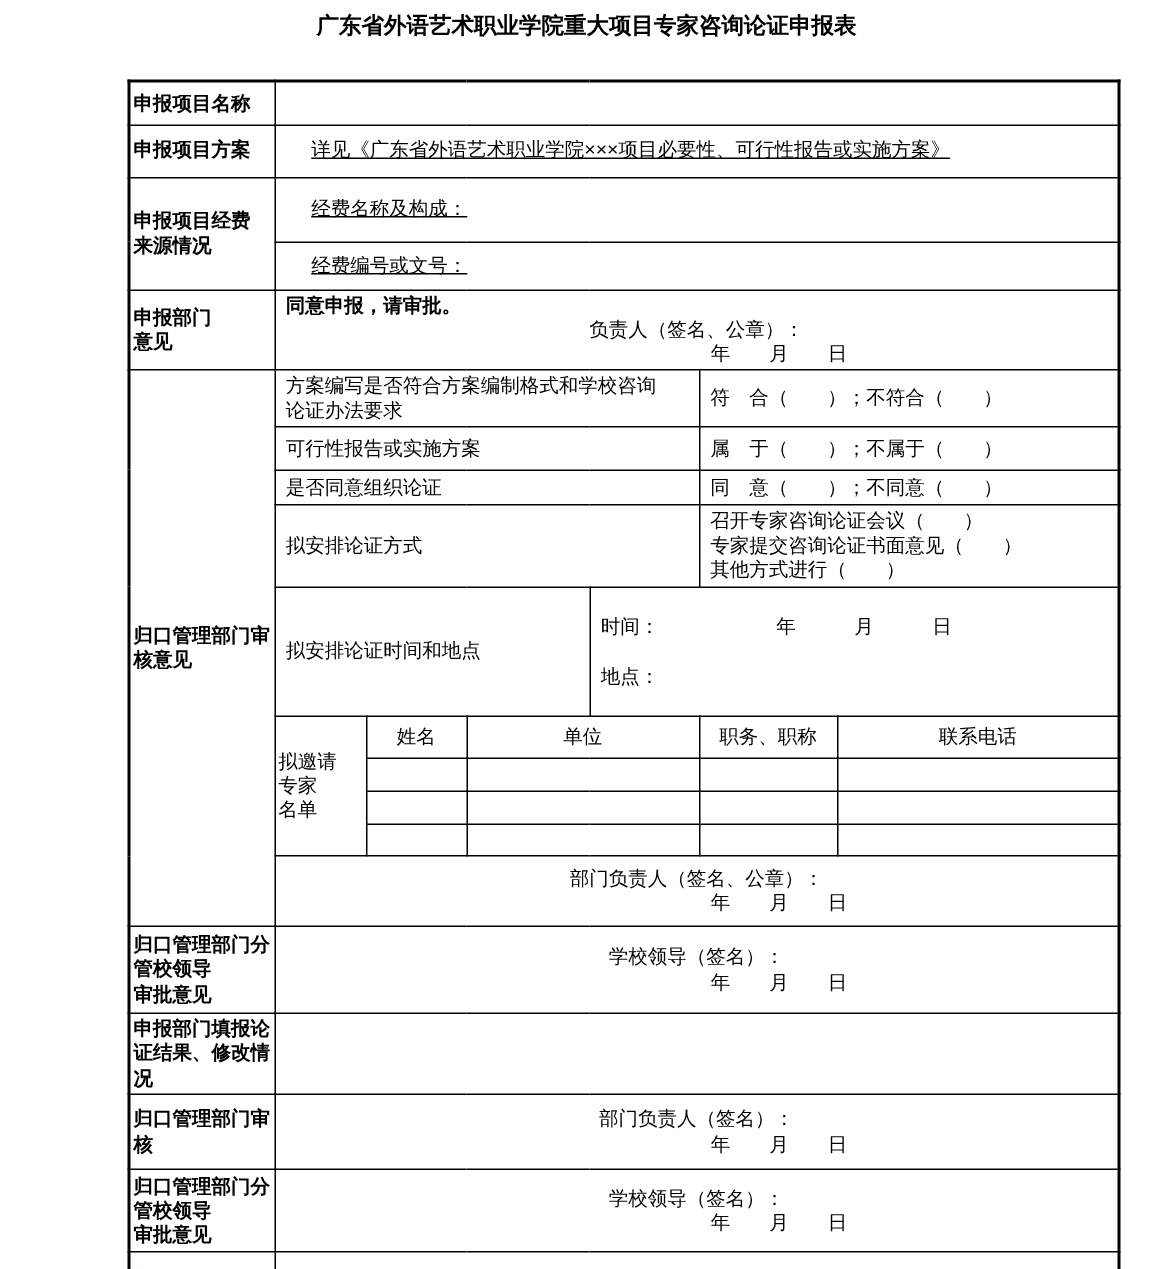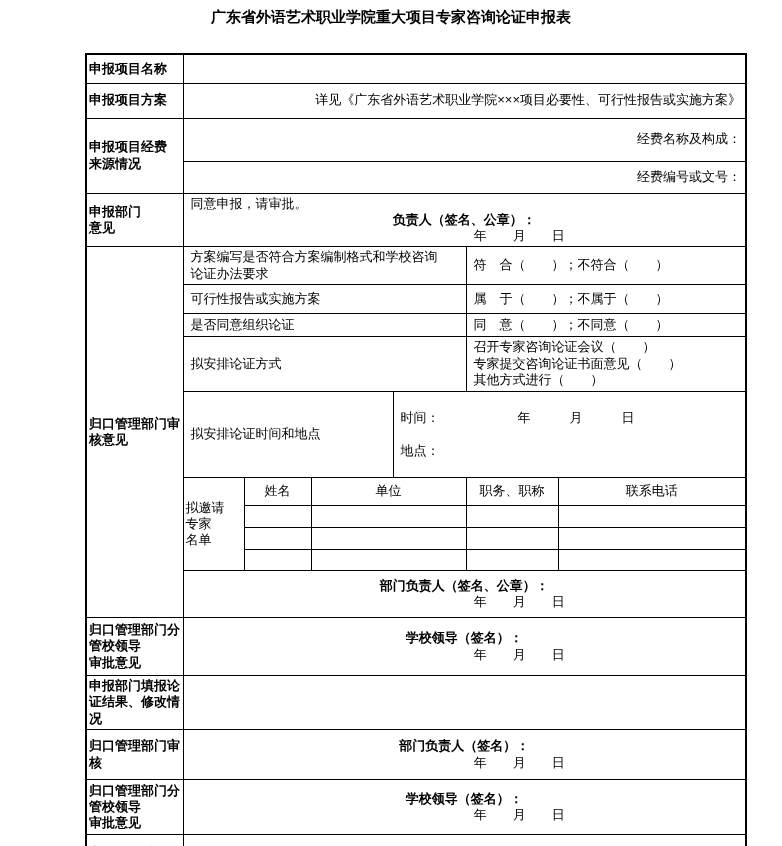--- a/index.html
+++ b/index.html
@@ -22,27 +22,27 @@
     border-collapse:collapse; table-layout:fixed; width:660px;
     font-size:13px; line-height:1.25;
   }
   table.form, table.form td { border:1px solid #000; }
   table.form { border-width:2px; }
   td { padding:2px 4px; vertical-align:middle; overflow:hidden; }
   td.lbl {
     font-weight:bold; text-align:left; white-space:pre-line;
     padding:2px 2px;
   }
-  td.txt { text-align:right; padding-left:24px; white-space:pre-line; }
+  td.txt { text-align:left; padding-left:24px; white-space:pre-line;text-decoration:underline; }
   td.q  { text-align:left; padding-left:7px; white-space:pre-line;margin-top:27px; }
   td.a  { text-align:left; padding-left:7px; white-space:pre-line; }
   td.ctr { text-align:center; font-weight:normal;margin-top:18px; }
   td.sign { vertical-align:middle; }
-  .ln-left { text-align:left; padding-left:3px; }
-  .ln-center { text-align:center;font-weight:bold; }
+  .ln-left { text-align:left; padding-left:3px;font-weight:bold; }
+  .ln-center { text-align:center; }
   .ln-date { text-align:center; padding-left:110px; }
   td.fill { background:#fff; }
 </style>
 </head>
 <body>
 
 <div class="page">
 
   <div class="doc-title">广东省外语艺术职业学院重大项目专家咨询论证申报表</div>
 

